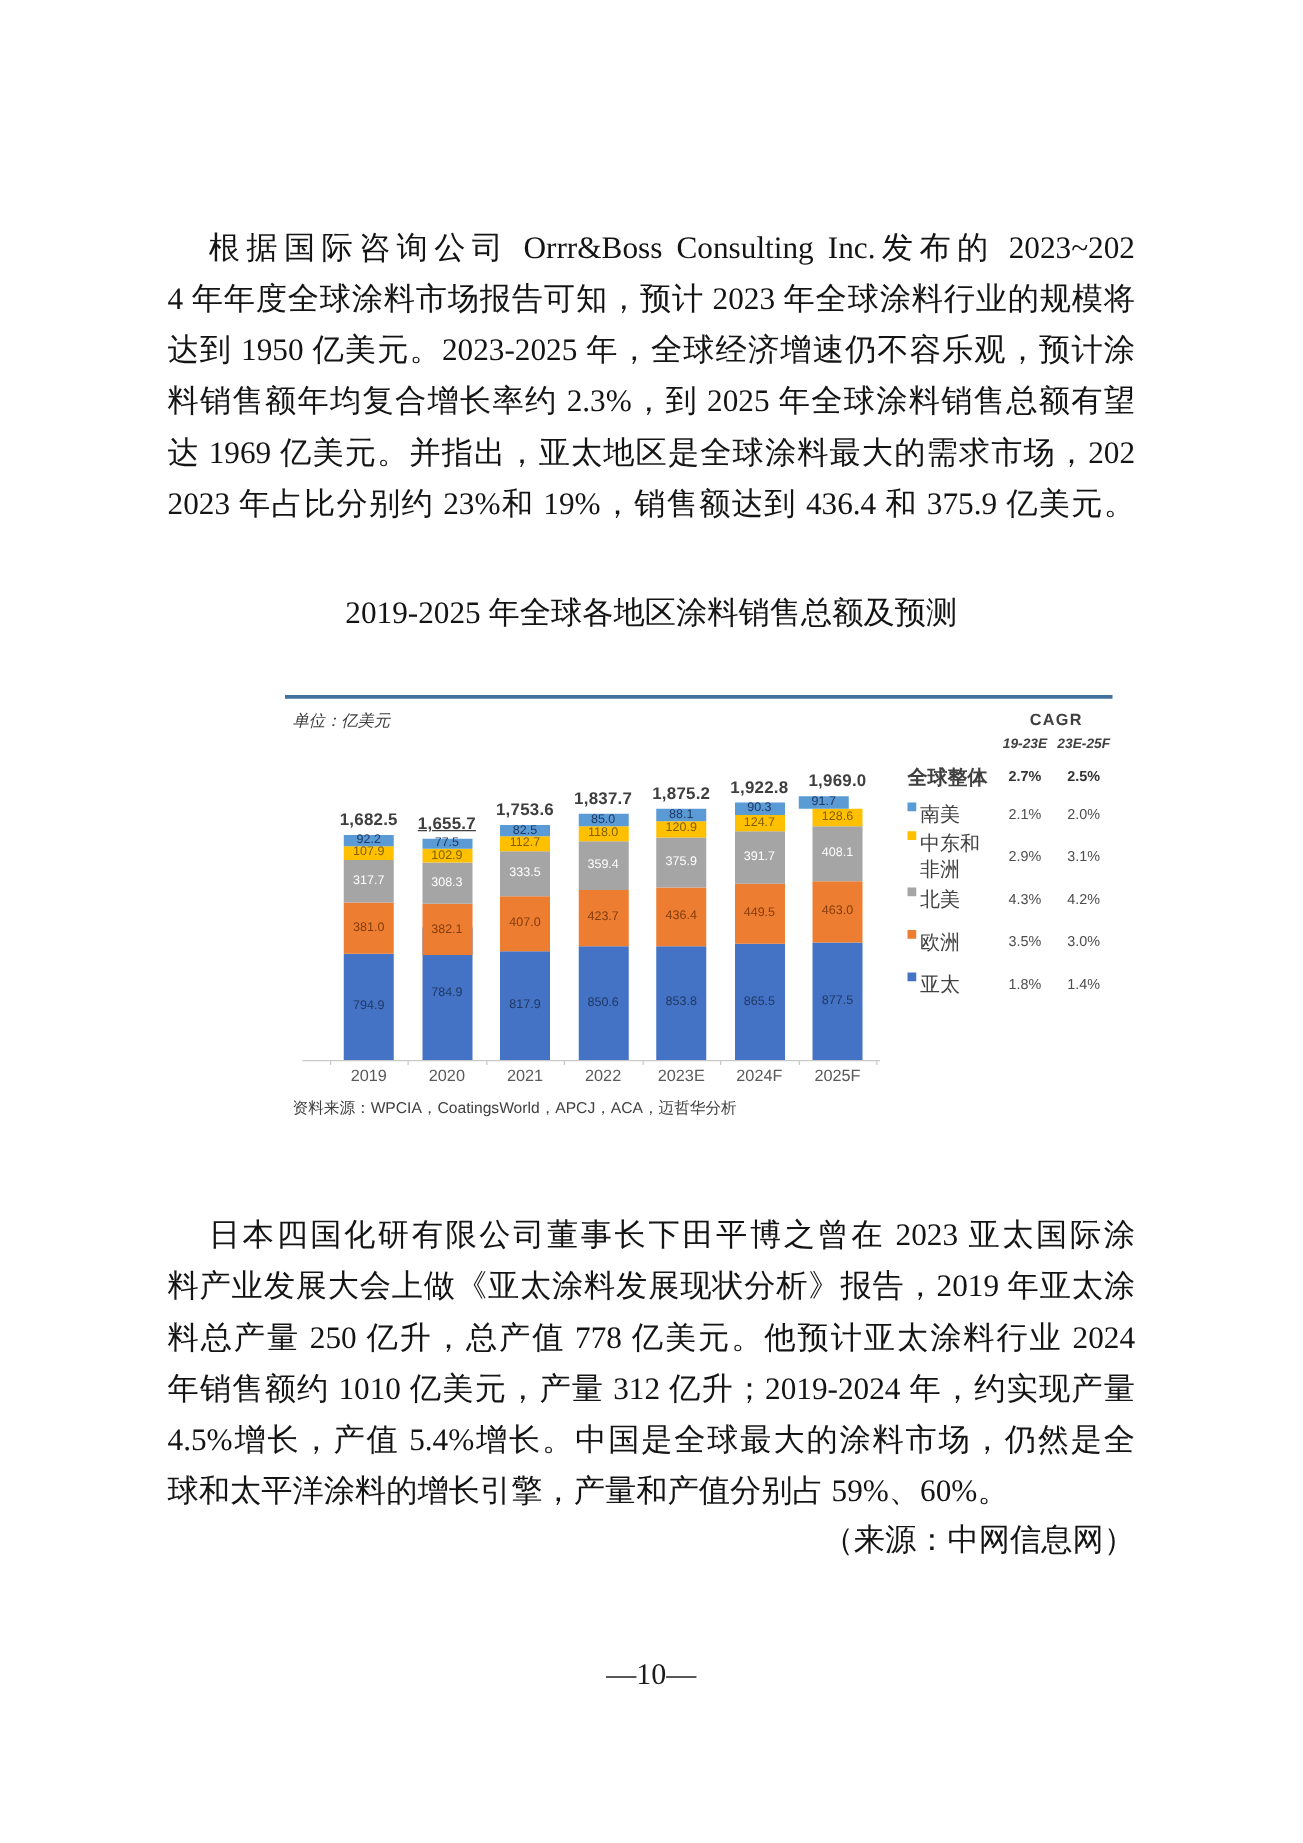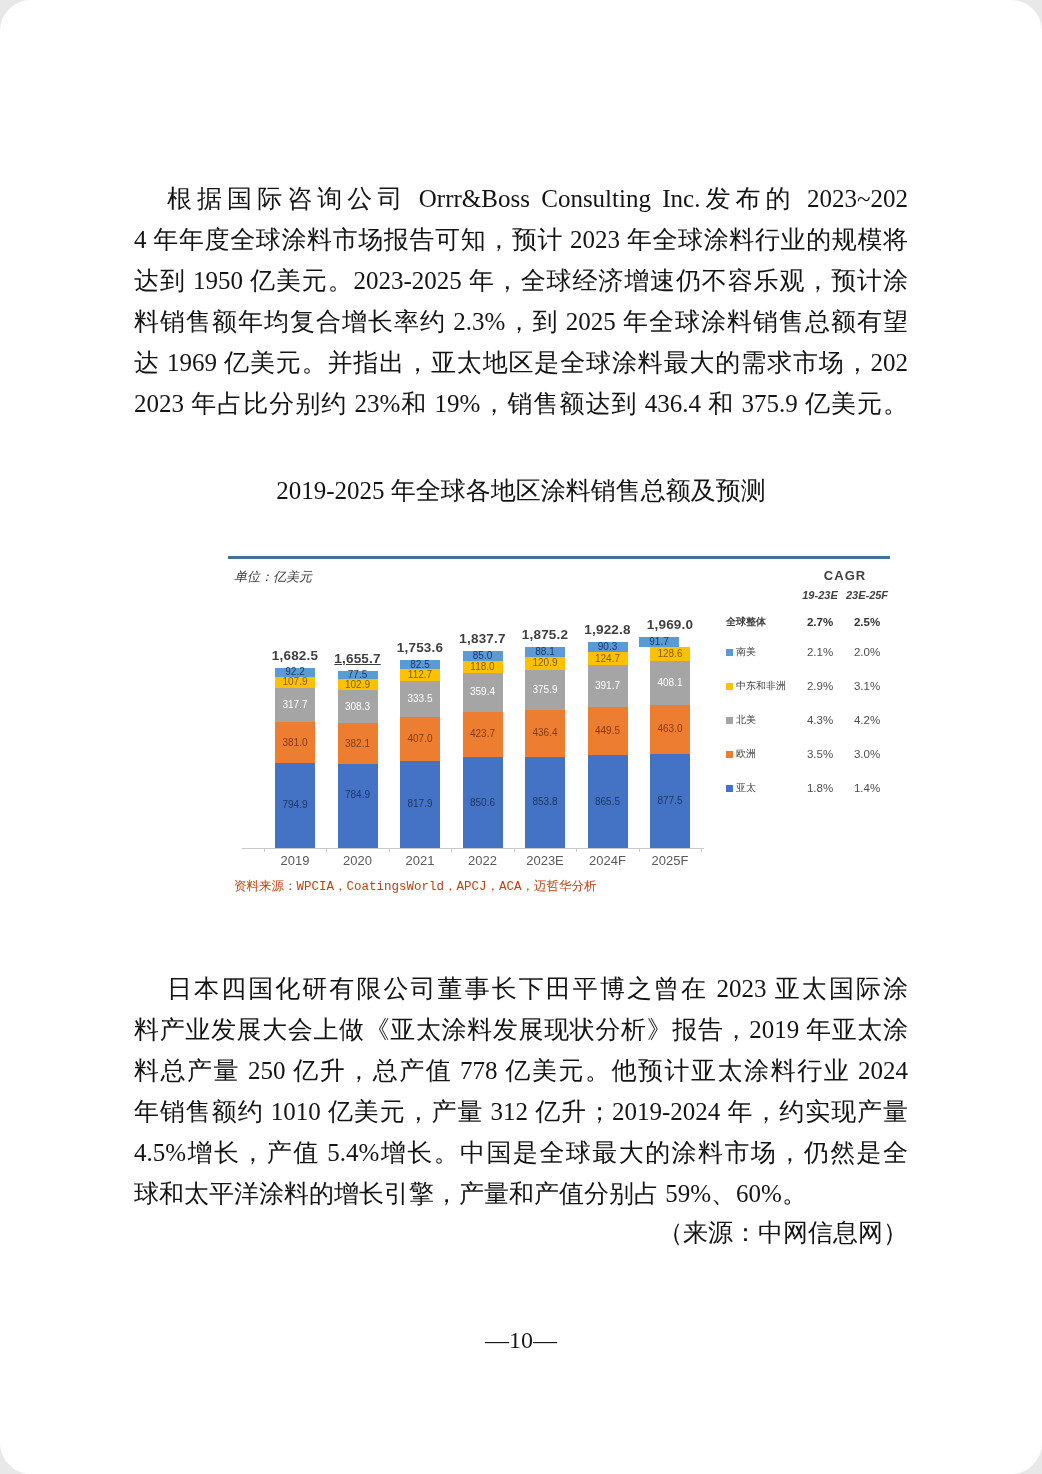--- a/index.html
+++ b/index.html
@@ -1,19 +1,19 @@
 <!DOCTYPE html>
 <html><head>
 <meta charset="utf-8">
 <style>
   html,body{margin:0;padding:0;background:#e8e8e8;}
   .page{
     position:relative;width:1042px;height:1474px;background:#ffffff;
     font-family:"Liberation Serif","DejaVu Serif",serif;color:#141414;
-    margin:0 auto;overflow:hidden;border-radius:31px;
+    margin:0 auto;overflow:hidden;
   }
   
   .textblock{position:absolute;left:134px;width:774px;}
   .pline{
     font-size:25px;line-height:41px;height:41px;
     text-align:justify;text-align-last:justify;white-space:nowrap;
   }
   .pline.lastline{text-align-last:left;white-space:normal;}
   .pline.indent{padding-left:33px;}
   .heading{
@@ -46,35 +46,35 @@
     font-size:10px;line-height:1;overflow:visible;
   }
   .total{
     position:absolute;width:80px;text-align:center;
     font-size:13.5px;font-weight:bold;color:#3f3f3f;letter-spacing:0.2px;
   }
   .xlab{position:absolute;width:80px;text-align:center;font-size:13px;color:#595959;}
   .axisline{position:absolute;height:1px;background:#c9c9c9;}
   .tick{position:absolute;width:1px;height:4px;background:#c9c9c9;}
   .chart-source{
-    position:absolute;left:6px;top:322px;font-size:12.5px;color:#c2410c;
-    font-family:Liberation Mono, monospace;
+    position:absolute;left:6px;top:322px;font-size:12.5px;color:#404040;
+    font-family:Liberation Sans, sans-serif;
   }
   
   .legend{position:absolute;left:498px;top:12px;width:166px;}
   .cagr-h{margin-left:72px;width:94px;text-align:center;font-weight:bold;font-size:13px;color:#404040;letter-spacing:1px;}
   .cagr-cols{display:flex;margin-top:6px;font-size:11px;font-weight:bold;font-style:italic;color:#404040;}
   .spacer{width:72px;}
   .c1{width:44px;text-align:center;}
   .c2{width:50px;text-align:center;}
   #legend-rows{margin-top:8px;}
   .lrow{display:flex;align-items:center;height:34px;}
   .lrow.bold{font-weight:bold;height:26px;}
   .lrow.bold .vcell{color:#333;font-weight:bold;}
-  .lcell{width:72px;font-size:10px;color:#404040;display:flex;align-items:center;}
+  .lcell{width:72px;font-size:16px;color:#404040;display:flex;align-items:flex-start;}
   .vcell{text-align:center;font-size:11.5px;color:#4d4d4d;}
   .v1{width:44px;} .v2{width:50px;}
   .swatch{width:7px;height:7px;display:inline-block;margin-right:3px;flex:none;}
 </style>
 </head>
 <body>
 
 <div class="page">
 
   <div class="textblock" style="top:178px;">

